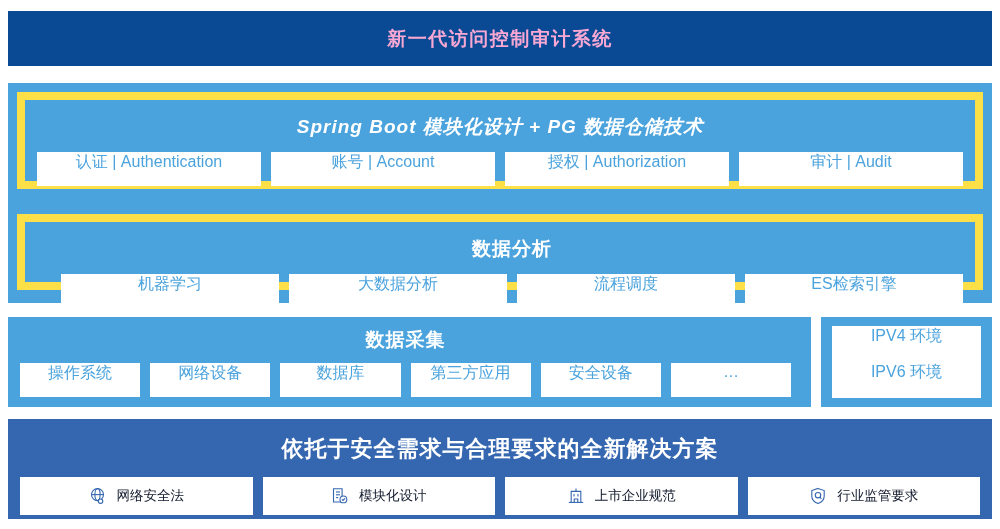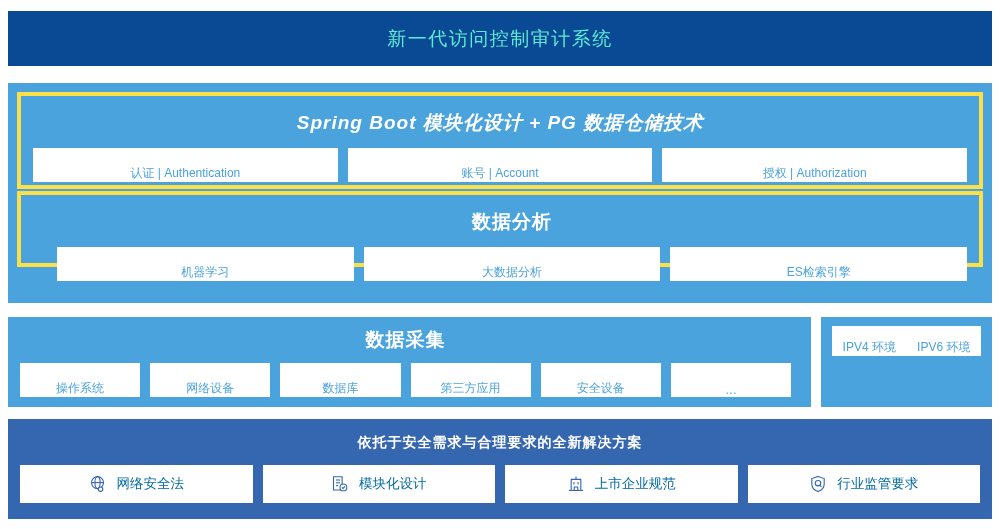--- a/index.html
+++ b/index.html
@@ -27,39 +27,39 @@
     left: 8px;
     top: 11px;
     width: 984px;
     height: 55px;
     background: #0a4a94;
     display: flex;
     align-items: center;
     justify-content: center;
   }
   .title-bar .title-text {
-    color: #5eead4;
+    color: #f9a8d4;
     font-size: 19px;
-    font-weight: normal;
+    font-weight: bold;
     letter-spacing: 1.5px;
   }
 
   
   .section-app {
     position: absolute;
     left: 8px;
     top: 83px;
     width: 984px;
     height: 220px;
     background: #4ba3dd;
     box-sizing: border-box;
     padding: 9px;
   }
   .inner-panel {
-    border: 4px solid #fde047;
+    border: 8px solid #fde047;
     box-sizing: border-box;
     padding: 8px 12px 12px 12px;
   }
   .panel-title {
     text-align: center;
     color: #ffffff;
     font-size: 19px;
     font-weight: bold;
     letter-spacing: 1px;
     margin: 6px 0 12px 0;
@@ -70,29 +70,29 @@
   }
   .card-row {
     display: flex;
     gap: 10px;
   }
   .card {
     flex: 1 1 0;
     background: #ffffff;
     height: 34px;
     display: flex;
-    align-items: flex-end;
+    align-items: flex-start;
     justify-content: center;
     color: #4ba3dd;
-    font-size: 12px;
+    font-size: 16px;
     box-sizing: border-box;
   }
 
   .panel-auth { height: 97px; }
-  .panel-analysis { height: 76px; margin-top: 2px; padding-left: 36px; }
+  .panel-analysis { height: 76px; margin-top: 25px; padding-left: 36px; }
 
   
   .section-collect {
     position: absolute;
     left: 8px;
     top: 317px;
     width: 984px;
     height: 90px;
   }
   .collect-main {
@@ -109,49 +109,49 @@
   .collect-side {
     position: absolute;
     right: 0;
     top: 0;
     width: 171px;
     height: 90px;
     background: #4ba3dd;
     box-sizing: border-box;
     padding: 9px 11px;
     display: flex;
-    flex-direction: row;
+    flex-direction: column;
     justify-content: space-between;
   }
   .collect-side .card { height: 30px; }
 
   
   .section-solution {
     position: absolute;
     left: 8px;
     top: 419px;
     width: 984px;
     height: 100px;
     background: #3567b0;
     box-sizing: border-box;
     padding: 8px 12px 12px 12px;
   }
   .section-solution .panel-title {
     margin: 7px 0 13px 0;
-    font-size: 14px;
+    font-size: 22px;
   }
   .solution-card {
     flex: 1 1 0;
     background: #ffffff;
     height: 38px;
     display: flex;
     align-items: center;
     justify-content: center;
     gap: 10px;
-    color: #0369a1;
+    color: #0f172a;
     font-size: 13.5px;
     box-sizing: border-box;
   }
   .solution-card .ico {
     display: inline-flex;
     width: 18px;
     height: 18px;
     align-items: center;
     justify-content: center;
     flex: 0 0 auto;
@@ -174,31 +174,37 @@
       <div class="card-row">
         <div class="card">
           <span>认证 | Authentication</span>
         </div>
         <div class="card">
           <span>账号 | Account</span>
         </div>
         <div class="card">
           <span>授权 | Authorization</span>
         </div>
+        <div class="card">
+          <span>审计 | Audit</span>
+        </div>
       </div>
     </div>
 
     <div class="inner-panel panel-analysis">
       <div class="panel-title">数据分析</div>
       <div class="card-row">
         <div class="card">
           <span>机器学习</span>
         </div>
         <div class="card">
           <span>大数据分析</span>
+        </div>
+        <div class="card">
+          <span>流程调度</span>
         </div>
         <div class="card">
           <span>ES检索引擎</span>
         </div>
       </div>
     </div>
 
   </div>
 
   <div class="section-collect">

